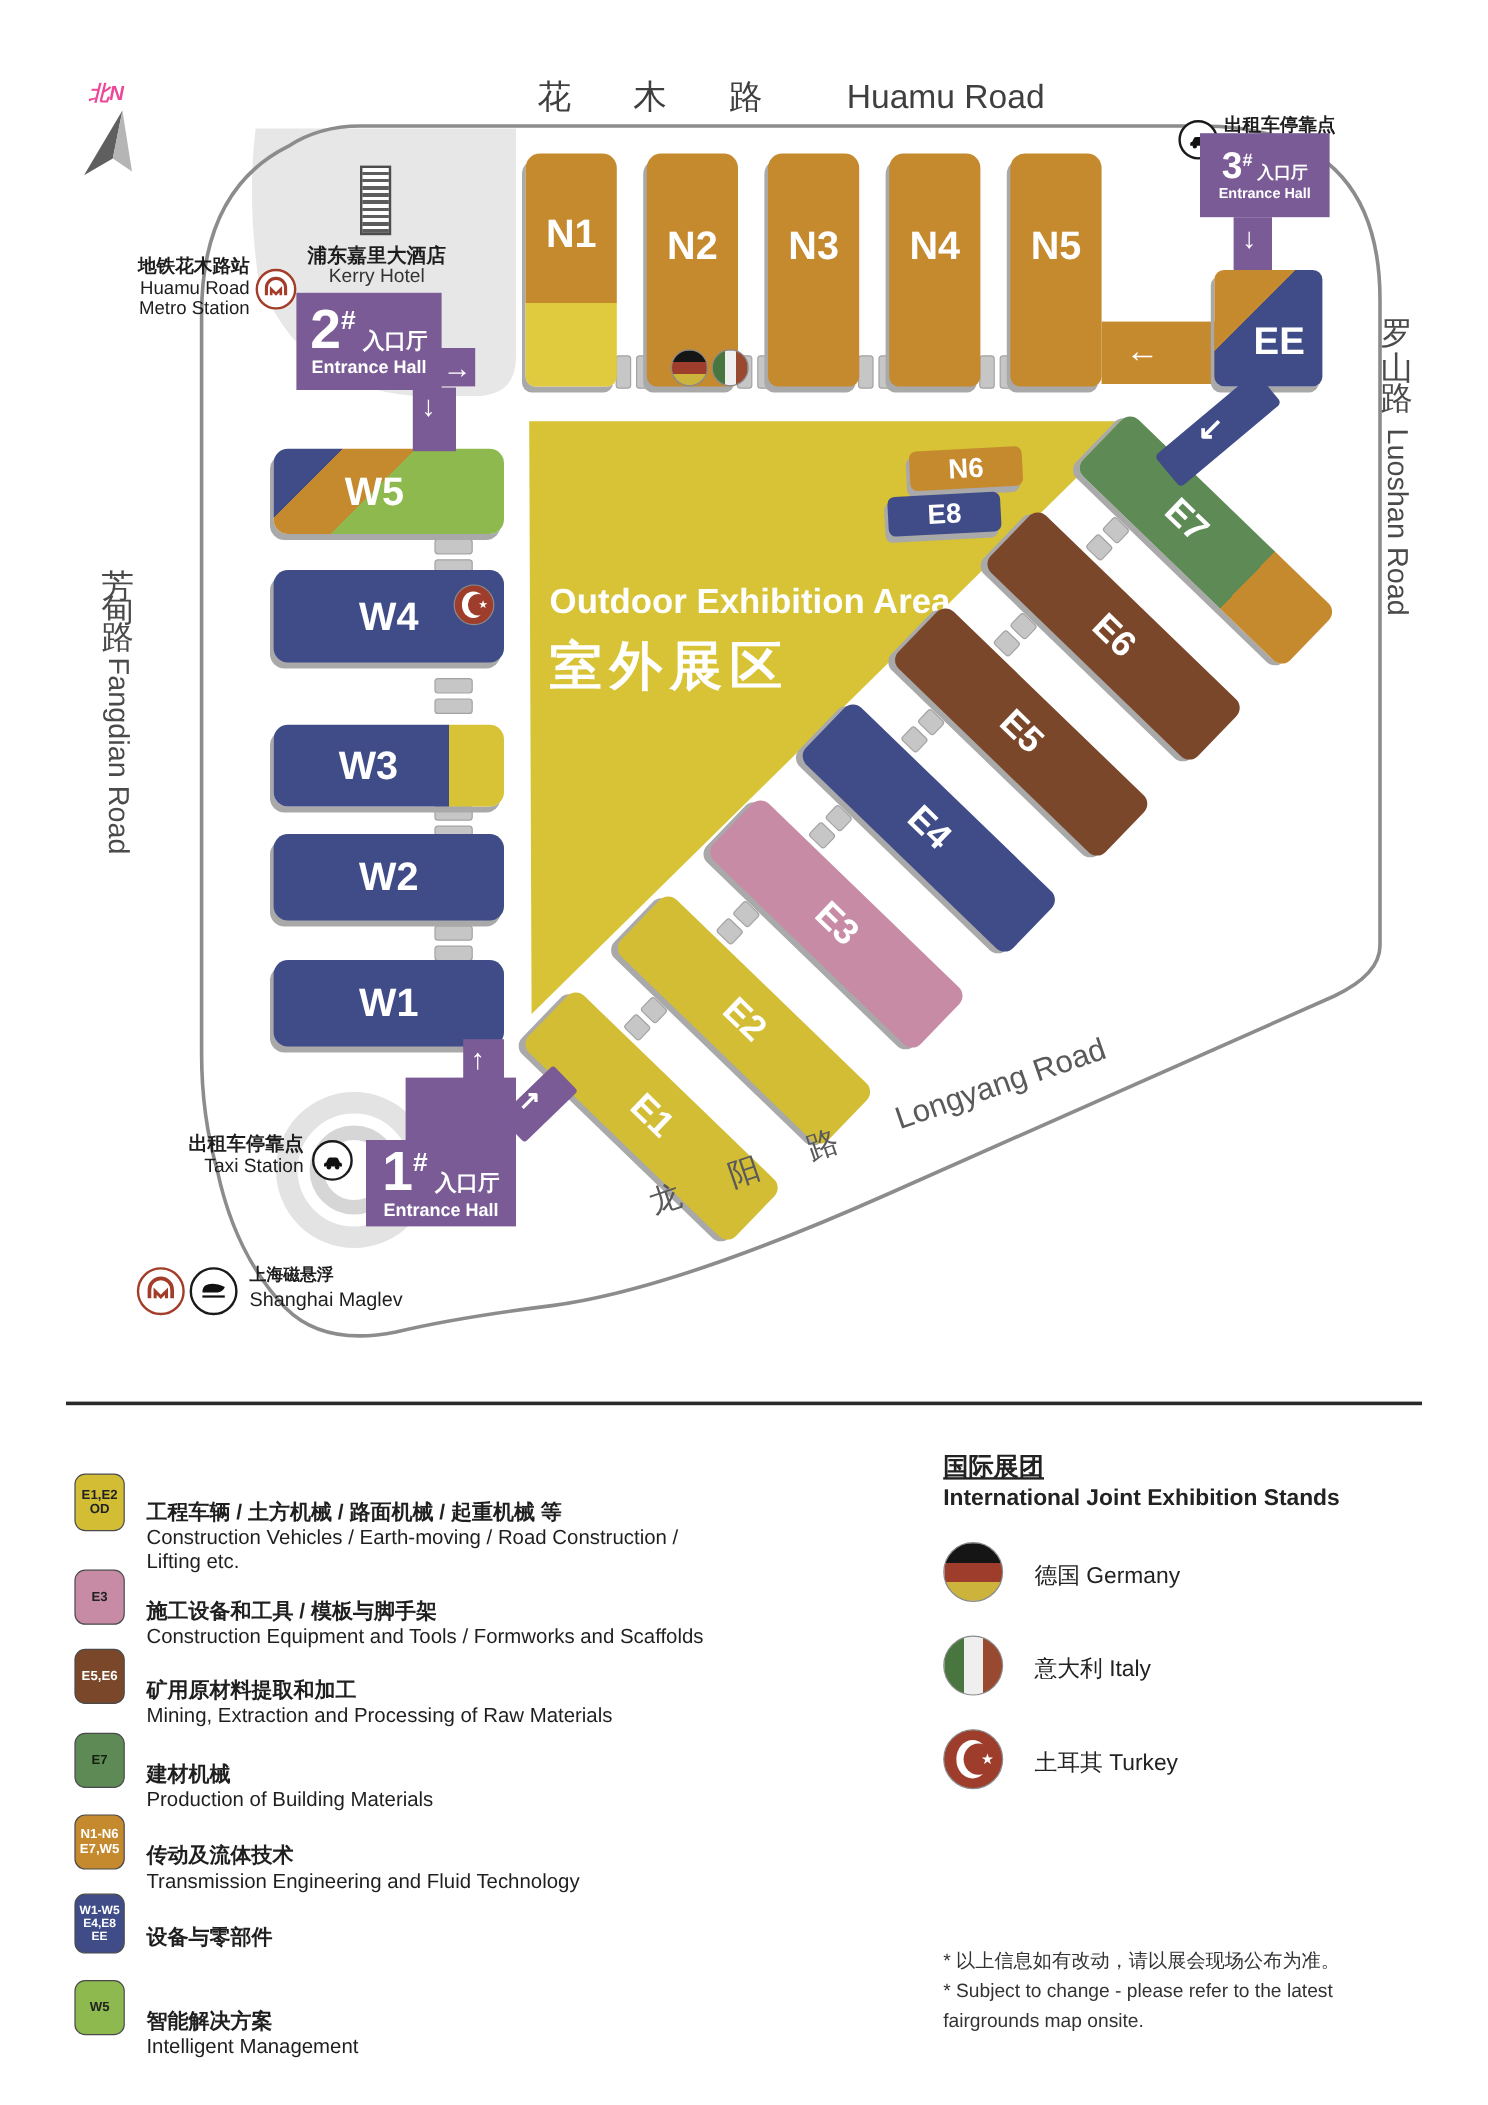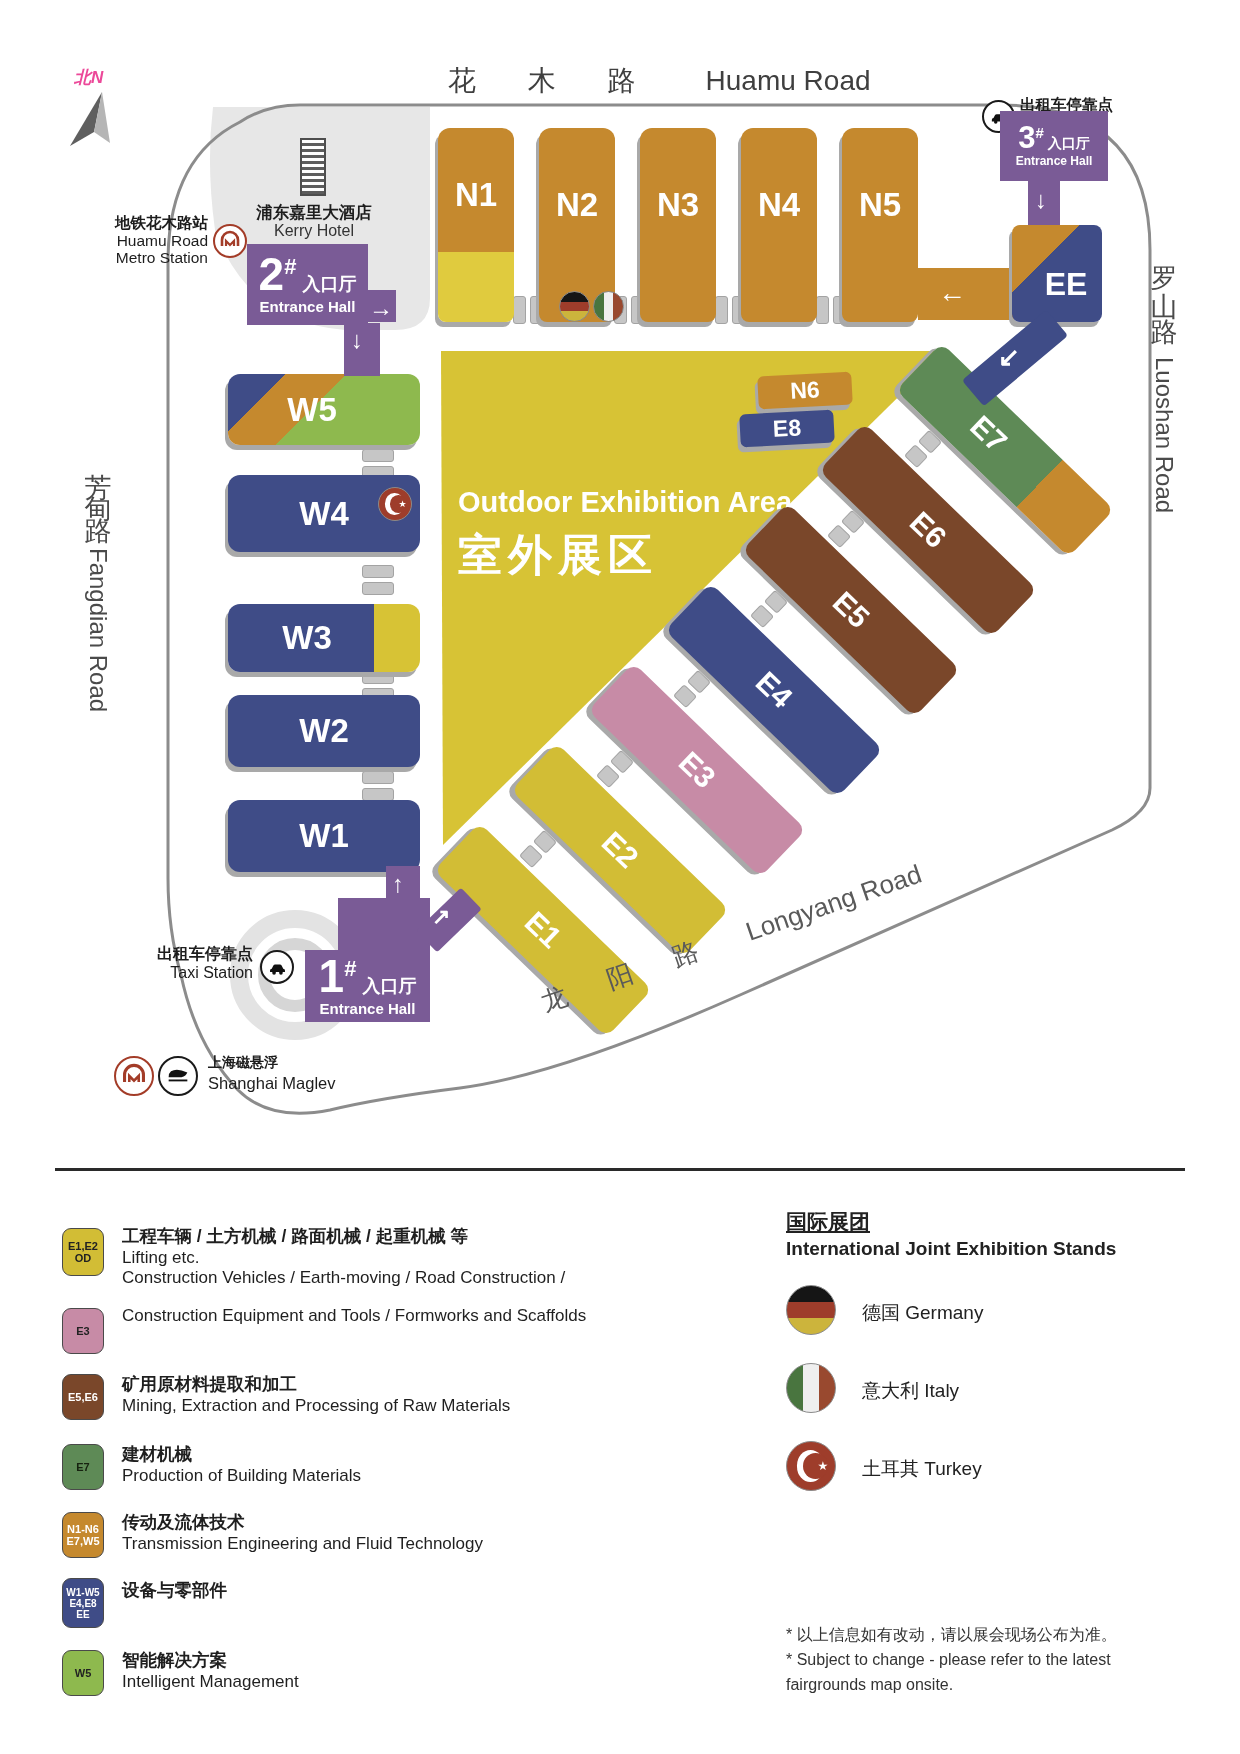--- a/index.html
+++ b/index.html
@@ -40,21 +40,21 @@
   .icirc{position:absolute;border-radius:50%;background:#fff;z-index:5;box-sizing:border-box;
          display:flex;align-items:center;justify-content:center;}
   .legrow{position:absolute;z-index:2;}
   .badge{position:absolute;left:62px;width:42px;border-radius:9px;border:1.5px solid #4a4a4a;
          display:flex;flex-direction:column;align-items:center;justify-content:center;
          font-weight:bold;font-size:11px;line-height:12px;box-sizing:border-box;}
   .b1{background:#d2bd35;color:#222;} .b2{background:#c78ba6;color:#222;}
   .b3{background:#7a472a;color:#fff;} .b4{background:#5e8a56;color:#16220f;}
   .b5{background:#c5892e;color:#fff;} .b6{background:#3f4c87;color:#fff;font-size:10px;line-height:11px;}
   .b7{background:#8eb94e;color:#222;}
-  .ltxt{position:absolute;left:122px;color:#1f1f1f;}
+  .ltxt{position:absolute;left:122px;color:#1f1f1f;margin-top:24px;}
   .lcn{font-size:17.5px;font-weight:600;}
   .len{font-size:17px;}
 </style>
 </head>
 <body>
 
 <div class="page">
 
   <svg class="bg" width="1240" height="1170">
     <path d="M 260 107 H 430 V 298 Q 430 330 395 330 H 345 Q 248 322 215 230 Q 206 165 213 107 Z" fill="#e7e7e7" stroke="none"></path>
@@ -326,29 +326,30 @@
 
   <div class="abs" style="left:55px;top:1168px;width:1130px;height:3px;background:#2a2a2a;"></div>
 
   <div class="legrow" style="left:0;top:1224px;">
     <div class="badge b1" style="top:4px;height:48px;">
       <span>E1,E2</span>
         <span>OD</span>
       </div>
     <div class="ltxt" style="top:0;width:620px;">
       <div class="lcn">工程车辆 / 土方机械 / 路面机械 / 起重机械 等</div>
+      <div class="len">Construction Vehicles / Earth-moving / Road Construction /</div>
       <div class="len">Lifting etc.</div>
-      <div class="len">Construction Vehicles / Earth-moving / Road Construction /</div>
       </div>
   </div>
   <div class="legrow" style="left:0;top:1306px;">
     <div class="badge b2" style="top:2px;height:46px;">
       <span>E3</span>
       </div>
     <div class="ltxt" style="top:0;width:620px;">
+      <div class="lcn">施工设备和工具 / 模板与脚手架</div>
       <div class="len">Construction Equipment and Tools / Formworks and Scaffolds</div>
       </div>
   </div>
   <div class="legrow" style="left:0;top:1372px;">
     <div class="badge b3" style="top:2px;height:46px;">
       <span>E5,E6</span>
       </div>
     <div class="ltxt" style="top:0;width:620px;">
       <div class="lcn">矿用原材料提取和加工</div>
       <div class="len">Mining, Extraction and Processing of Raw Materials</div>

